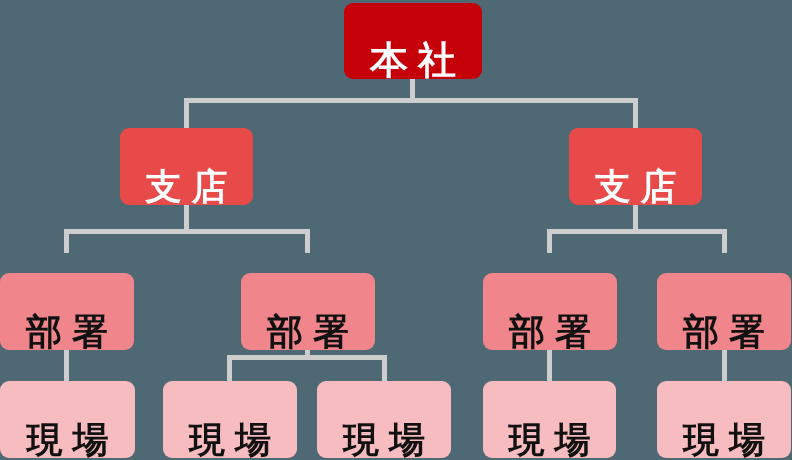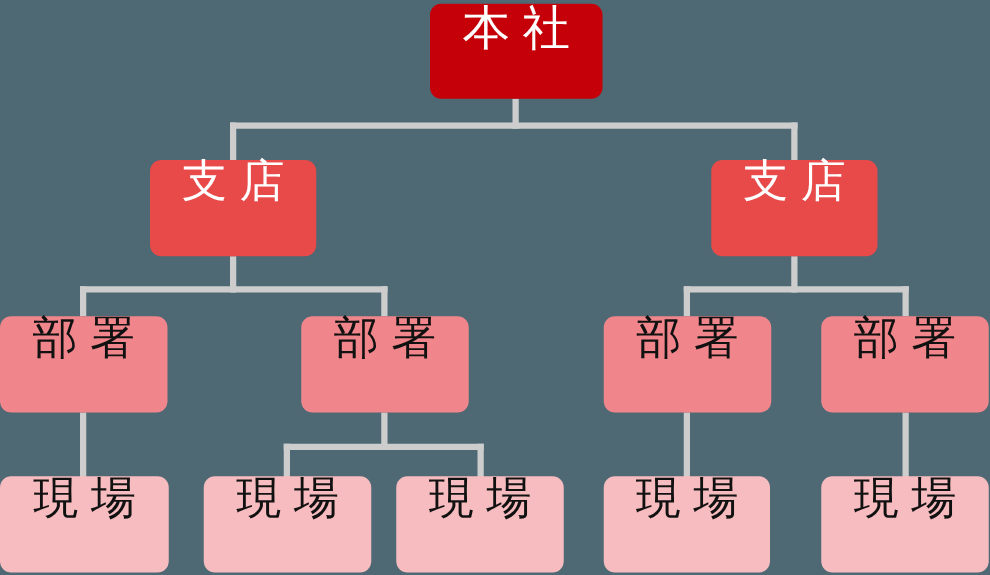--- a/index.html
+++ b/index.html
@@ -7,35 +7,35 @@
     position: relative;
     width: 792px;
     height: 460px;
     background: var(--background, #4e6973);
     overflow: hidden;
     font-family: "DejaVu Sans", "Liberation Sans", sans-serif;
   }
   .node {
     position: absolute;
     display: flex;
-    align-items: flex-start;
+    align-items: flex-end;
     justify-content: center;
     border-radius: 9px;
-    font-weight: normal;
+    font-weight: bold;
     font-size: 36px;
     line-height: 1;
   }
   .node .label {
     letter-spacing: 10px;
     margin-right: -10px;
     white-space: nowrap;
   }
   .lv-root   { background: var(--headquarters-fill, #c50008); color: var(--headquarters-text, #fff); }
   .lv-branch { background: var(--branch-fill, #e84949);       color: var(--branch-text, #fff); }
-  .lv-dept   { background: var(--department-fill, #f0868b);   color: var(--department-text, #111); }
+  .lv-dept   { background: var(--department-fill, #f0868b);   color: var(--department-text, #111); margin-top: 20px; }
   .lv-site   { background: var(--site-fill, #f7bcbf);         color: var(--site-text, #111); }
   .line {
     position: absolute;
     background: var(--connector, #cdcdcd);
   }
 </style>
 </head>
 <body>
 
 <div class="stage">

